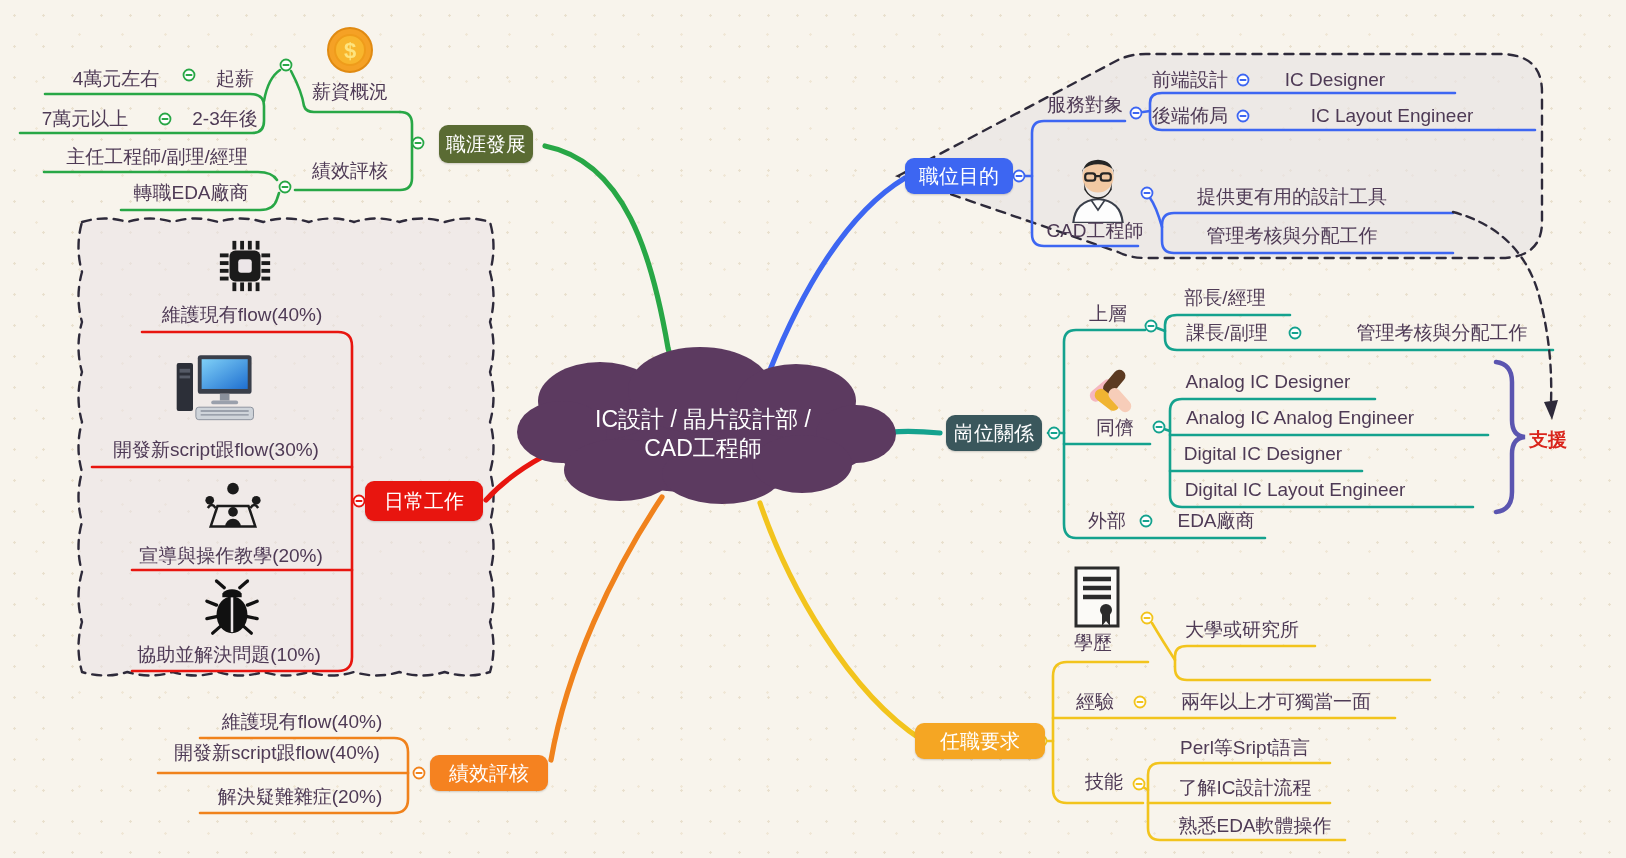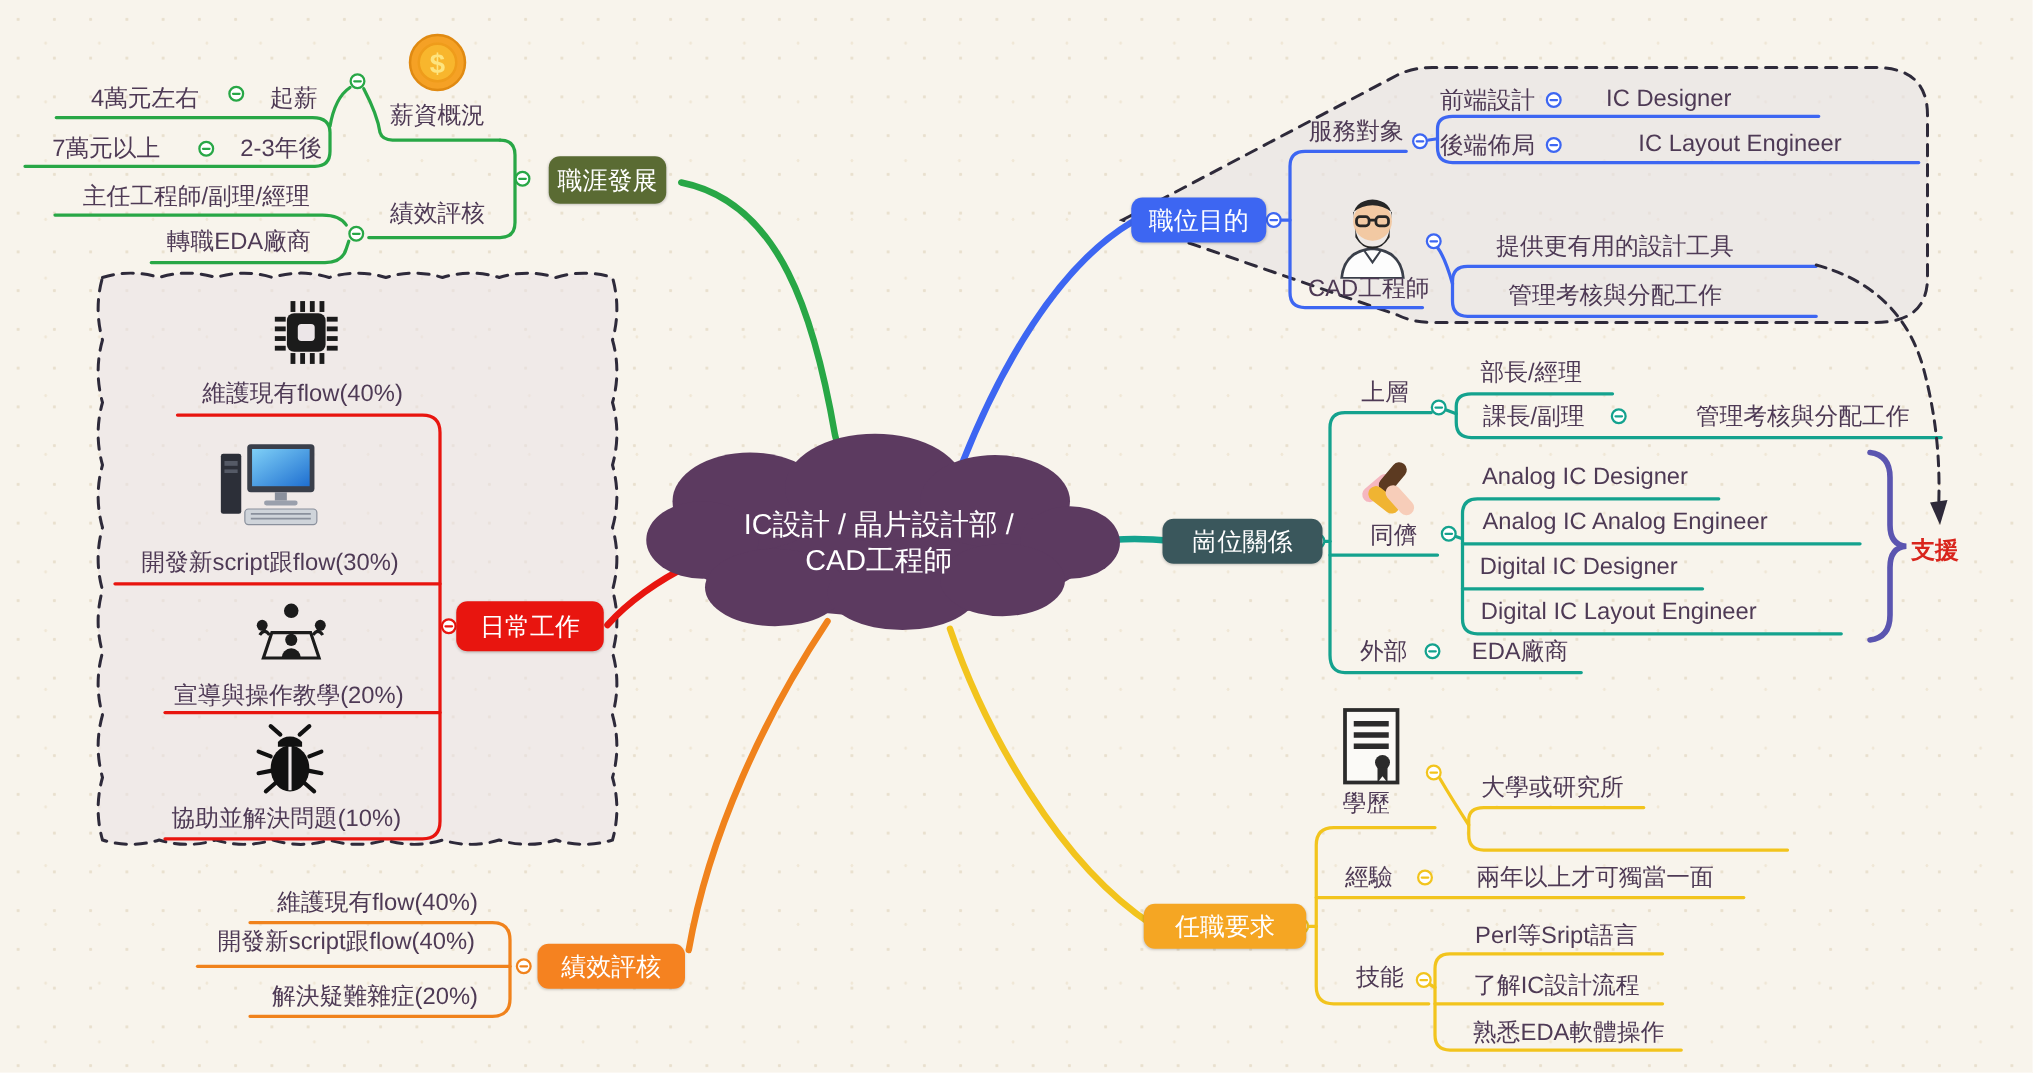--- a/index.html
+++ b/index.html
@@ -311,21 +311,21 @@
 
   <div class="cloud-text" style="left:703px;top:434px">
     <div>IC設計 / 晶片設計部 /</div>
     <div>CAD工程師</div>
   </div>
 
   <div class="node-box" style="left:486px;top:144px;width:94px;height:38px;background:var(--olive)">職涯發展</div>
   <div class="node-box" style="left:424px;top:501px;width:118px;height:40px;background:var(--red)">日常工作</div>
   <div class="node-box" style="left:489px;top:773px;width:118px;height:36px;background:var(--orangebox)">績效評核</div>
   <div class="node-box" style="left:959px;top:176px;width:108px;height:36px;background:var(--blue)">職位目的</div>
-  <div class="node-box" style="left:994px;top:433px;width:128px;height:36px;background:var(--tealbox)">崗位關係</div>
+  <div class="node-box" style="left:994px;top:433px;width:96px;height:36px;background:var(--tealbox)">崗位關係</div>
   <div class="node-box" style="left:980px;top:741px;width:130px;height:36px;background:var(--amber)">任職要求</div>
 
   <div class="lbl" style="left:116px;top:79px">4萬元左右</div>
   <div class="lbl" style="left:235px;top:79px">起薪</div>
   <div class="lbl" style="left:85px;top:119px">7萬元以上</div>
   <div class="lbl" style="left:225px;top:119px">2-3年後</div>
   <div class="lbl" style="left:350px;top:92px">薪資概況</div>
   <div class="lbl" style="left:157px;top:157px">主任工程師/副理/經理</div>
   <div class="lbl" style="left:191px;top:193px">轉職EDA廠商</div>
   <div class="lbl" style="left:350px;top:171px">績效評核</div>

